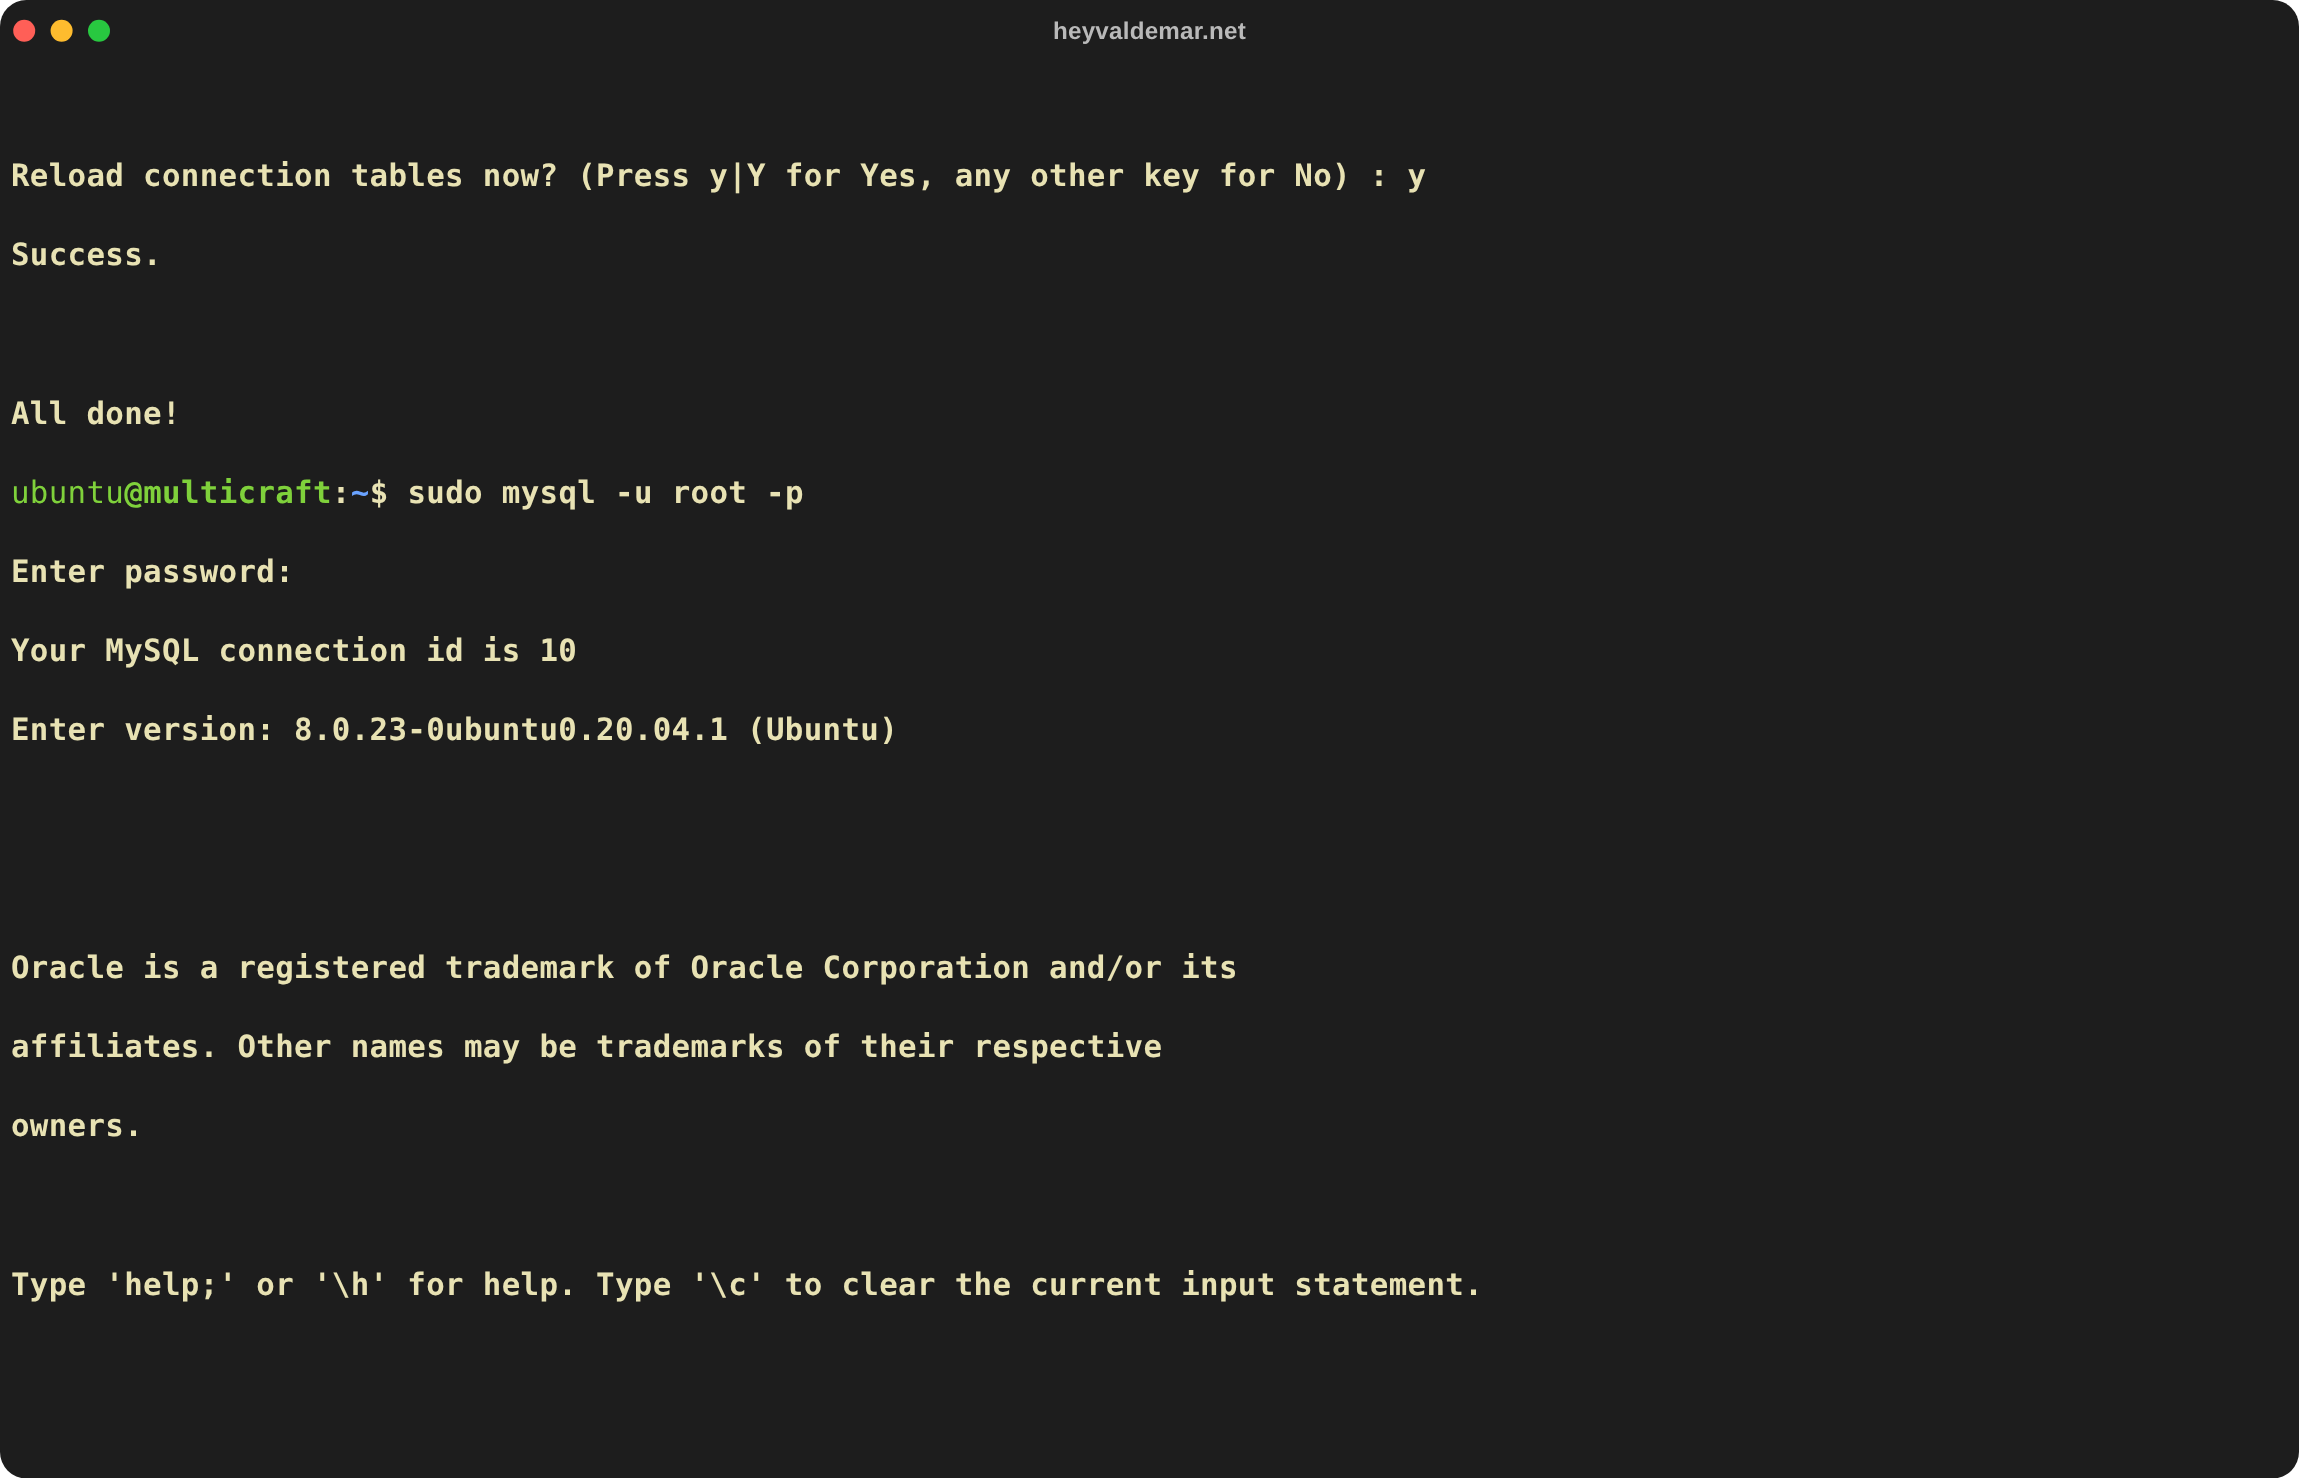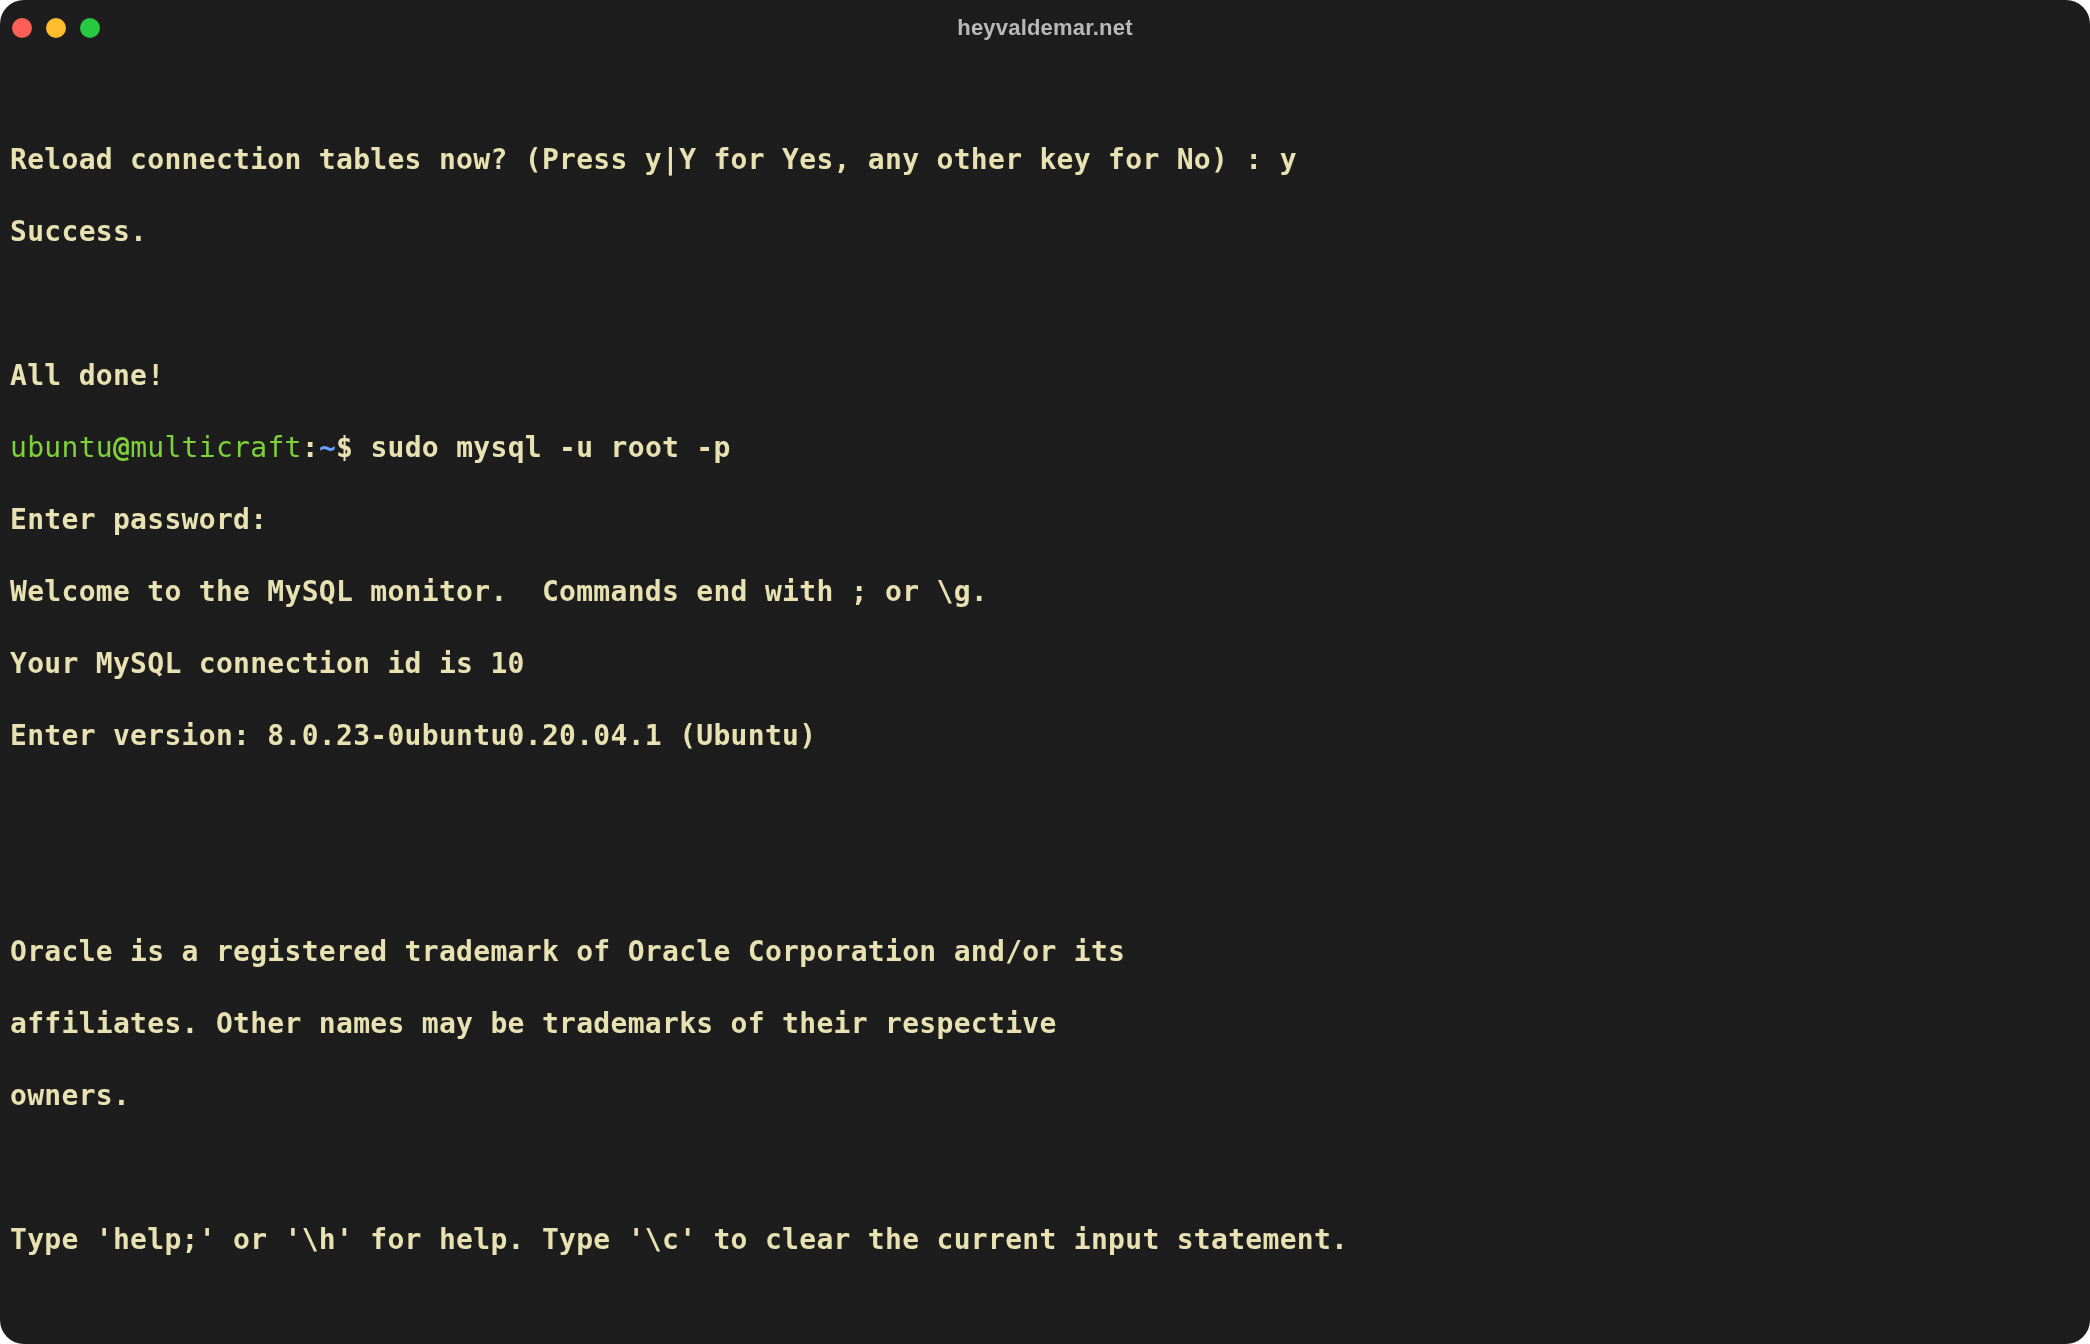--- a/index.html
+++ b/index.html
@@ -34,21 +34,21 @@
     padding:50px 10px 0 10px;
     font-size:28px;
     line-height:36px;
     font-weight:600;
     letter-spacing:.3px;
     color:#e8e2b3;
     white-space:pre;
   }
   .user{color:#7fd13b;font-weight:400}
   .at{color:#7fd13b;font-weight:700}
-  .host{color:#7fd13b;font-weight:400}
+  .host{color:#7fd13b;font-weight:700}
   .colon{color:#e8e2b3}
   .path{color:#6aa3ff;font-weight:700}
   .dollar{color:#e8e2b3}
   .cmd{color:#e8e2b3}
   .line{min-height:36px}
 </style>
 </head>
 <body>
 
 <div class="window">
@@ -61,21 +61,20 @@
     <div class="title">heyvaldemar.net</div>
   </div>
 
   <div class="term">
 <div class="line">Reload connection tables now? (Press y|Y for Yes, any other key for No) : y</div>
 <div class="line">Success.</div>
 <div class="line"></div>
 <div class="line">All done!</div>
 <div class="line"><span class="user">ubuntu</span><span class="at">@</span><span class="host">multicraft</span><span class="colon">:</span><span class="path">~</span><span class="dollar">$ </span><span class="cmd">sudo mysql -u root -p</span></div>
 <div class="line">Enter password:</div>
-<div class="line">Welcome to the MySQL monitor.  Commands end with ; or \g.</div>
 <div class="line">Your MySQL connection id is 10</div>
 <div class="line">Enter version: 8.0.23-0ubuntu0.20.04.1 (Ubuntu)</div>
 <div class="line"></div>
 <div class="line"></div>
 <div class="line">Oracle is a registered trademark of Oracle Corporation and/or its</div>
 <div class="line">affiliates. Other names may be trademarks of their respective</div>
 <div class="line">owners.</div>
 <div class="line"></div>
 <div class="line">Type 'help;' or '\h' for help. Type '\c' to clear the current input statement.</div>
 

